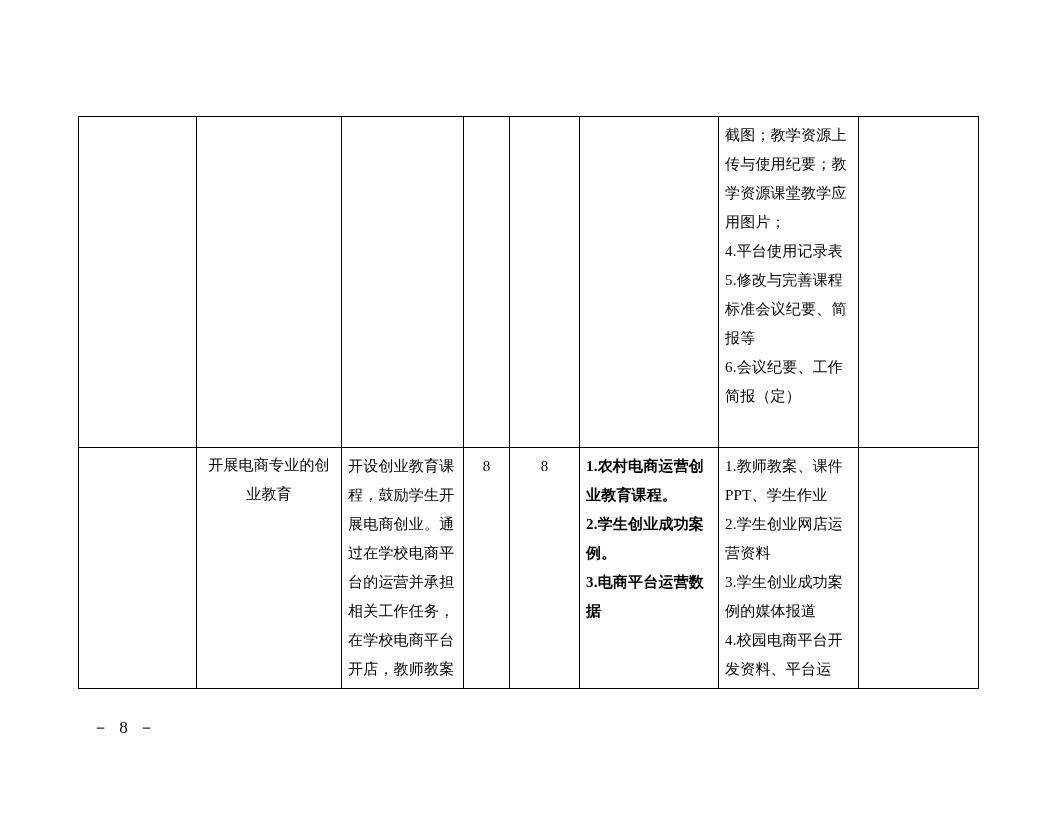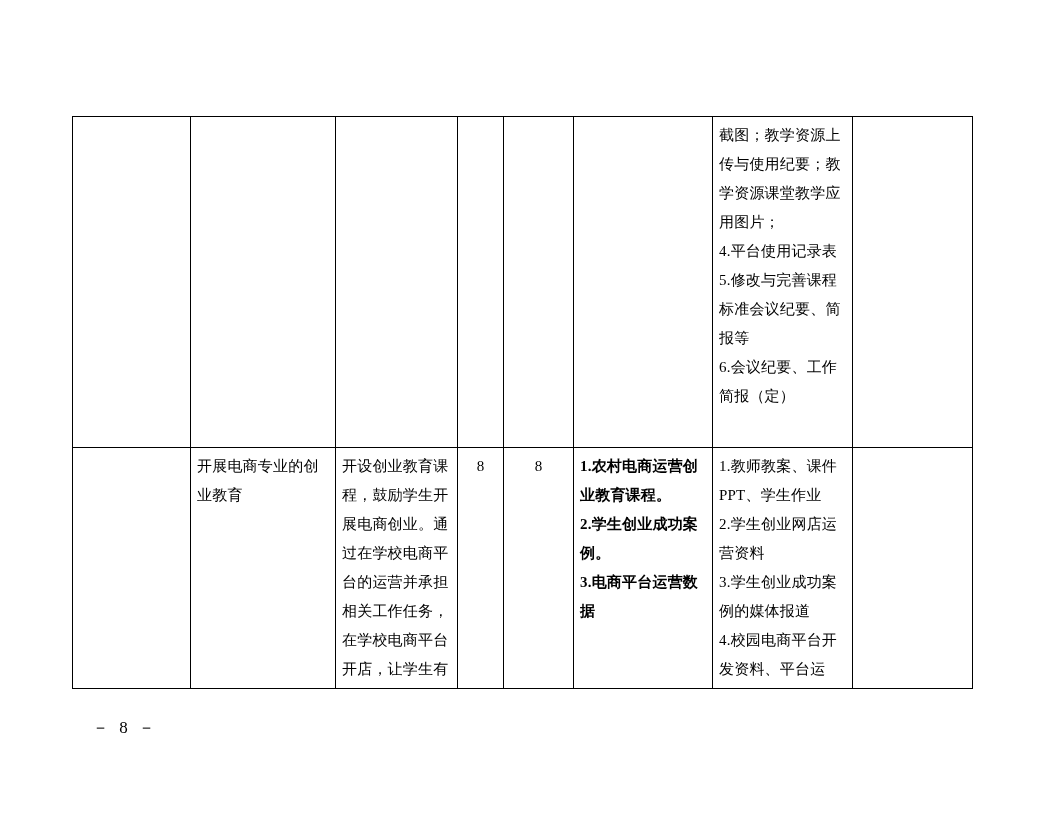--- a/index.html
+++ b/index.html
@@ -17,38 +17,40 @@
   }
   .page {
     position: absolute;
     left: 0;
     top: 0;
     width: 1056px;
     height: 816px;
   }
   table.doc-table {
     position: absolute;
-    left: 72px;
+    left: 78px;
     top: 116px;
     width: 900px;
     border-collapse: collapse;
     table-layout: fixed;
   }
   table.doc-table td {
     border: 1px solid #000000;
     vertical-align: top;
     padding: 0;
   }
   .cell-inner {
     padding: 4px 6px 4px 6px;
     font-size: 15px;
     line-height: 29px;
     letter-spacing: 0.2px;
   }
   .cell-inner.center-mid {
+    text-align: center;
+    font-family: Liberation Mono, monospace;
   }
   td.v-center {
     vertical-align: middle;
   }
   td.empty-cell .cell-inner {
     min-height: 10px;
   }
   .row1 td { height: 330px; }
   .row2 td { height: 232px; }
 
@@ -122,21 +124,21 @@
         </td>
       </tr>
       <tr class="row2">
         <td class="empty-cell">
           <div class="cell-inner txt-block"></div>
         </td>
         <td class="v-center">
           <div class="cell-inner center-mid">开展电商专业的创业教育</div>
         </td>
         <td>
-          <div class="cell-inner txt-block">开设创业教育课程，鼓励学生开展电商创业。通过在学校电商平台的运营并承担相关工作任务，在学校电商平台开店，让学生有</div>
+          <div class="cell-inner txt-block">开设创业教育课程，鼓励学生开展电商创业。通过在学校电商平台的运营并承担相关工作任务，在学校电商平台开店，教师教案</div>
         </td>
         <td class="v-center">
           <div class="cell-inner num-cell">8</div>
         </td>
         <td class="v-center">
           <div class="cell-inner num-cell">8</div>
         </td>
         <td>
           <div class="cell-inner txt-block" style="white-space: pre-line; font-weight: bold;">1.农村电商运营创业教育课程。
 2.学生创业成功案例。

